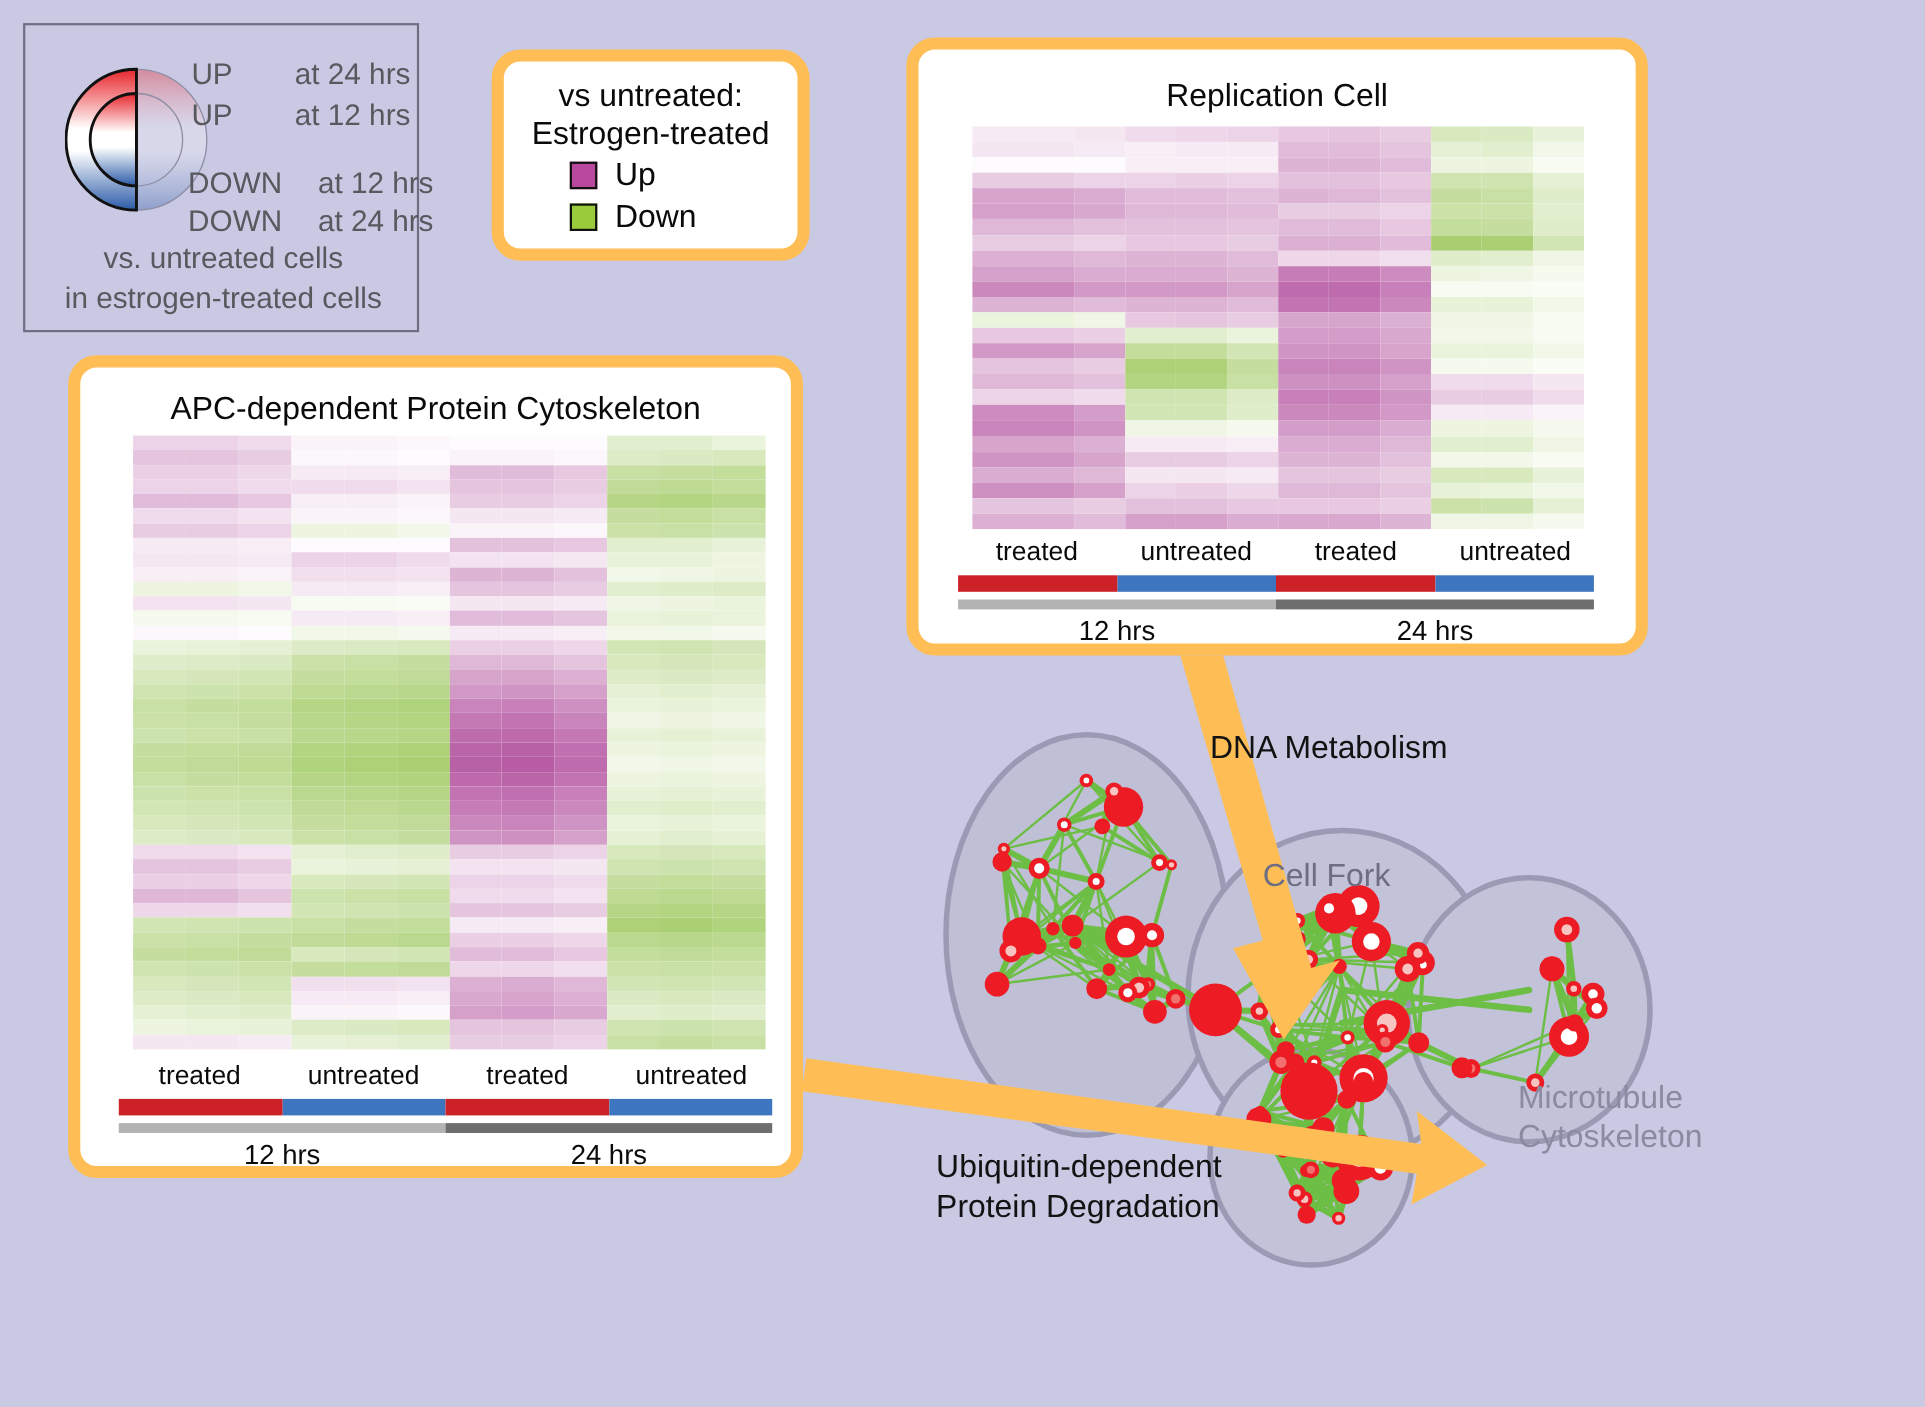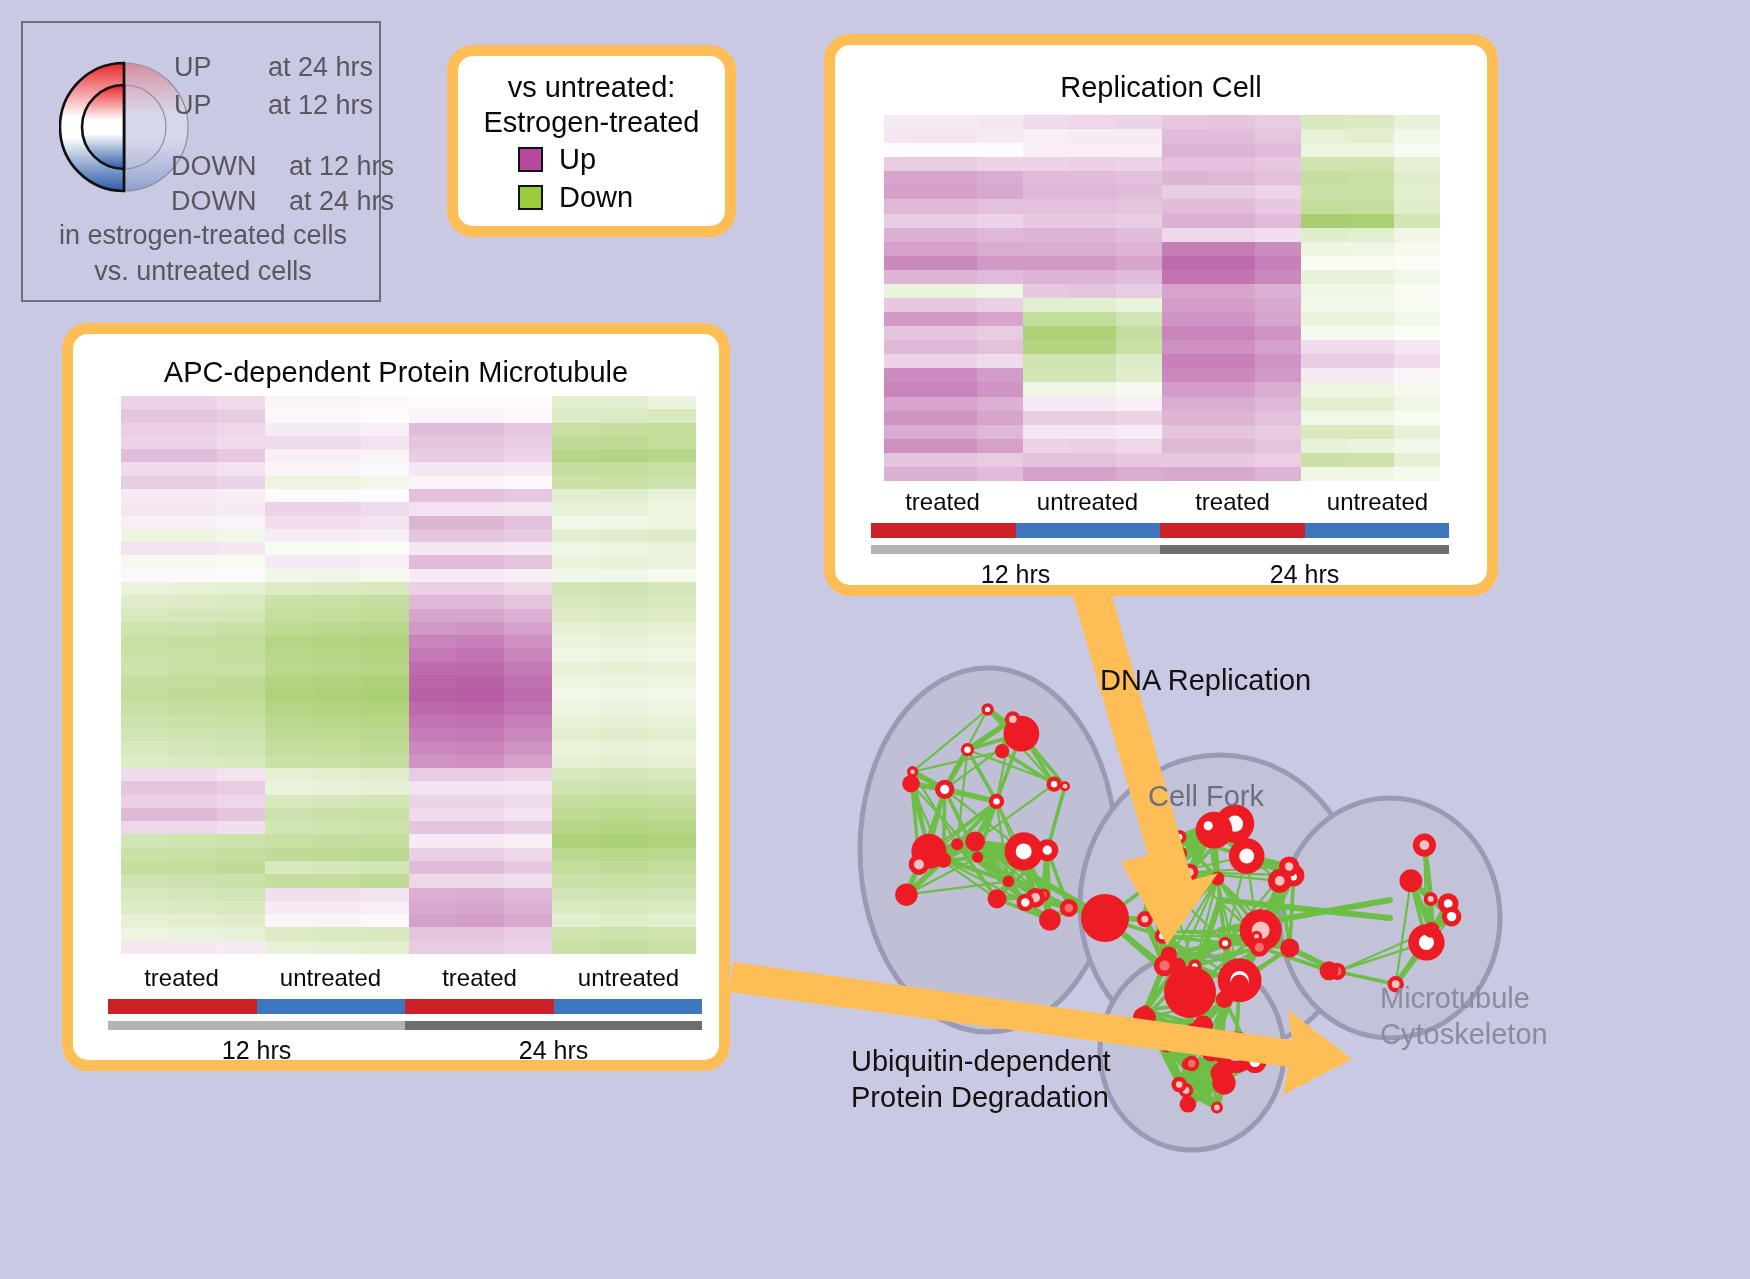--- a/index.html
+++ b/index.html
@@ -85,22 +85,22 @@
     <span class="keytext" style="left:151px;top:29px;">UP</span>
     <span class="keytext" style="left:245px;top:29px;">at 24 hrs</span>
     <span class="keytext" style="left:151px;top:67px;">UP</span>
     <span class="keytext" style="left:245px;top:67px;">at 12 hrs</span>
     <span class="keytext" style="left:148px;top:128px;">DOWN</span>
     <span class="keytext" style="left:266px;top:128px;">at 12 hrs</span>
     <span class="keytext" style="left:148px;top:163px;">DOWN</span>
     <span class="keytext" style="left:266px;top:163px;">at 24 hrs</span>
 
     <div class="keyfoot">
+      <div>vs. untreated cells</div>
       <div>in estrogen-treated cells</div>
-      <div>vs. untreated cells</div>
     </div>
   </div>
 
   <div class="panel legend">
     <div class="legend-head">
       <div>vs untreated:</div>
       <div>Estrogen-treated</div>
     </div>
     <div class="legend-row" style="left:60px;top:89px;">
       <span class="sw" style="background:#b8479e"></span>
@@ -445,21 +445,21 @@
       <span class="t" style="width:50%;background:#b3b3b3"></span>
       <span class="t" style="width:50%;background:#6e6e6e"></span>
     </div>
     <div class="timelabels" style="left:36px;top:515px;width:578px;">
       <span class="tl" style="width:50%">12 hrs</span>
       <span class="tl" style="width:50%">24 hrs</span>
     </div>
   </div>
 
   <div class="panel panel-apc">
-    <div class="panel-title" style="top:22px;">APC-dependent Protein Microtubule</div>
+    <div class="panel-title" style="top:22px;">APC-dependent Protein Cytoskeleton</div>
     <div id="hm-apc" class="hm" style="left: 48px; top: 62px; width: 575px; height: 558px; grid-template-columns: repeat(12, 1fr); grid-template-rows: repeat(42, 1fr);">
         <i style="background:rgb(236,211,231)"></i>
         <i style="background:rgb(236,211,231)"></i>
         <i style="background:rgb(239,219,235)"></i>
         <i style="background:rgb(250,243,248)"></i>
         <i style="background:rgb(250,243,248)"></i>
         <i style="background:rgb(252,247,251)"></i>
         <i style="background:rgb(253,251,253)"></i>
         <i style="background:rgb(253,251,253)"></i>
         <i style="background:rgb(253,251,253)"></i>
@@ -1501,20 +1501,20 @@
 
   <svg style="position:absolute;left:0;top:0;width:1750px;height:1279px;pointer-events:none;">
     <g fill="#ffbe55">
       <path d="M1073 596 L1112 596 L1192 880 L1218 873 L1167 945 L1121 862 L1148 855 Z"></path>
     </g>
     <g fill="#ffbe55">
       <path d="M733 962 L1292 1040 L1288 1010 L1352 1059 L1283 1095 L1288 1067 L729 992 Z"></path>
     </g>
   </svg>
 
-  <div class="netlabel lab-dna">DNA Replication</div>
+  <div class="netlabel lab-dna">DNA Metabolism</div>
   <div class="netlabel lab-cc">Cell Fork</div>
   <div class="netlabel lab-ub">Ubiquitin-dependent
 Protein Degradation</div>
   <div class="netlabel lab-mt">Microtubule
 Cytoskeleton</div>
 
 </div>
 
 </body></html>

